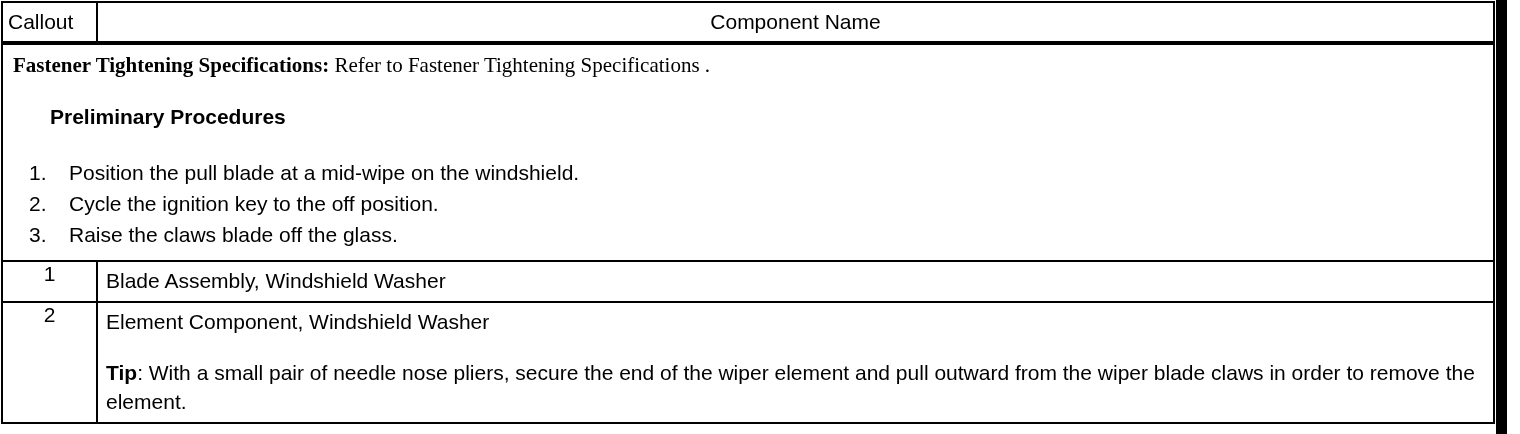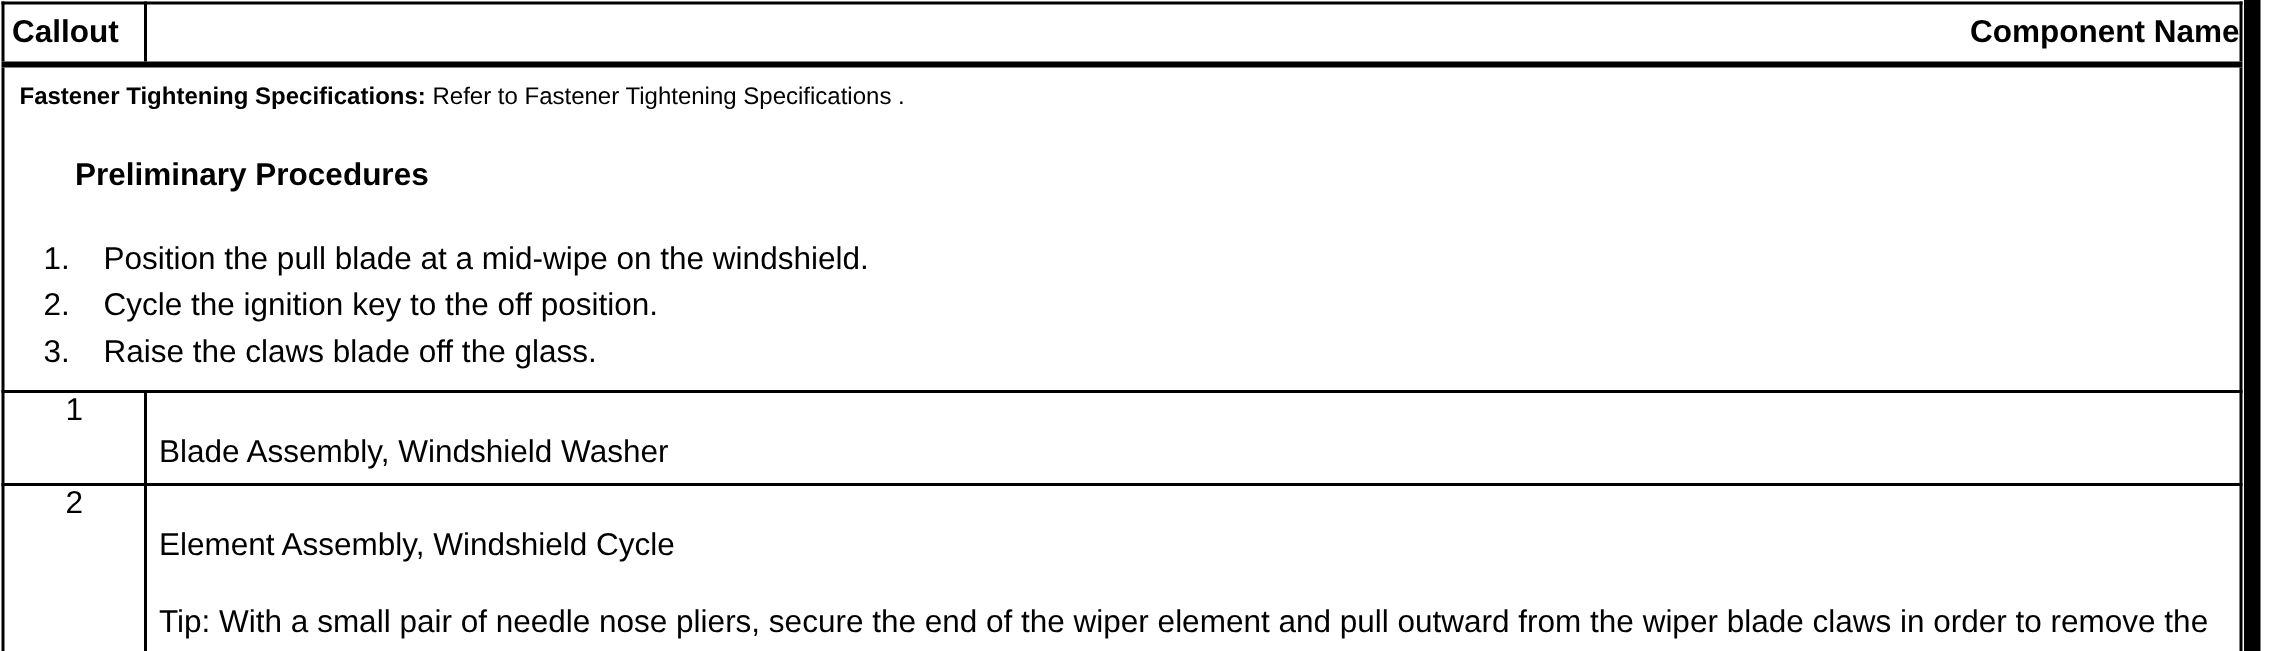--- a/index.html
+++ b/index.html
@@ -55,44 +55,45 @@
     background: #ffffff;
   }
 
   col.col-callout { width: 95px; }
   col.col-name    { width: 1397px; }
 
   
   .hdr-cell {
     height: 38px;
     font-size: 21px;
-    font-weight: bold;
+    font-weight: normal;
     line-height: 38px;
     white-space: nowrap;
   }
   .hdr-callout {
     text-align: left;
     padding-left: 5px !important;
   }
   .hdr-name {
-    text-align: right;
+    text-align: center;
   }
   tr.header-row td {
     border-bottom-width: 4px;
   }
 
   
   .proc-cell {
     padding: 6px 8px 10px 8px !important;
   }
   .fastener-line {
-    font-size: 16px;
+    font-size: 21px;
     line-height: 28px;
     margin: 0 0 0 2px;
     white-space: nowrap;
+    font-family: Liberation Serif, serif;
   }
   .fastener-line .lead {
     font-weight: bold;
   }
   .prelim-heading {
     font-size: 21px;
     font-weight: bold;
     line-height: 28px;
     margin: 24px 0 0 39px;
   }
@@ -123,27 +124,26 @@
     text-align: center;
     vertical-align: middle;
   }
   .callout-body {
     font-size: 21px;
     padding: 4px 8px 6px 8px !important;
     line-height: 29px;
   }
   .callout-body .title-line {
     white-space: nowrap;
-    margin-top: 21px;
   }
   .callout-body .tip-block {
     margin-top: 22px;
   }
   .callout-body .tip-label {
-    font-weight: normal;
+    font-weight: bold;
   }
 
   .row-1 .callout-num { height: 36px; }
   .row-2 .callout-num { height: 118px; }
 </style>
 </head>
 <body>
 
 <div id="page">
 
@@ -190,21 +190,21 @@
         <tr class="row-1">
           <td class="callout-num">1</td>
           <td class="callout-body">
             <div class="title-line">Blade Assembly, Windshield Washer</div>
           </td>
         </tr>
 
         <tr class="row-2">
           <td class="callout-num">2</td>
           <td class="callout-body">
-            <div class="title-line">Element Assembly, Windshield Cycle</div>
+            <div class="title-line">Element Component, Windshield Washer</div>
             <div class="tip-block">
               <span class="tip-label">Tip</span><span>: With a small pair of needle nose pliers, secure the end of the wiper element and pull outward from the wiper blade claws in order to remove the element.</span>
             </div>
           </td>
         </tr>
 
       </tbody>
     </table>
   </div>
 

